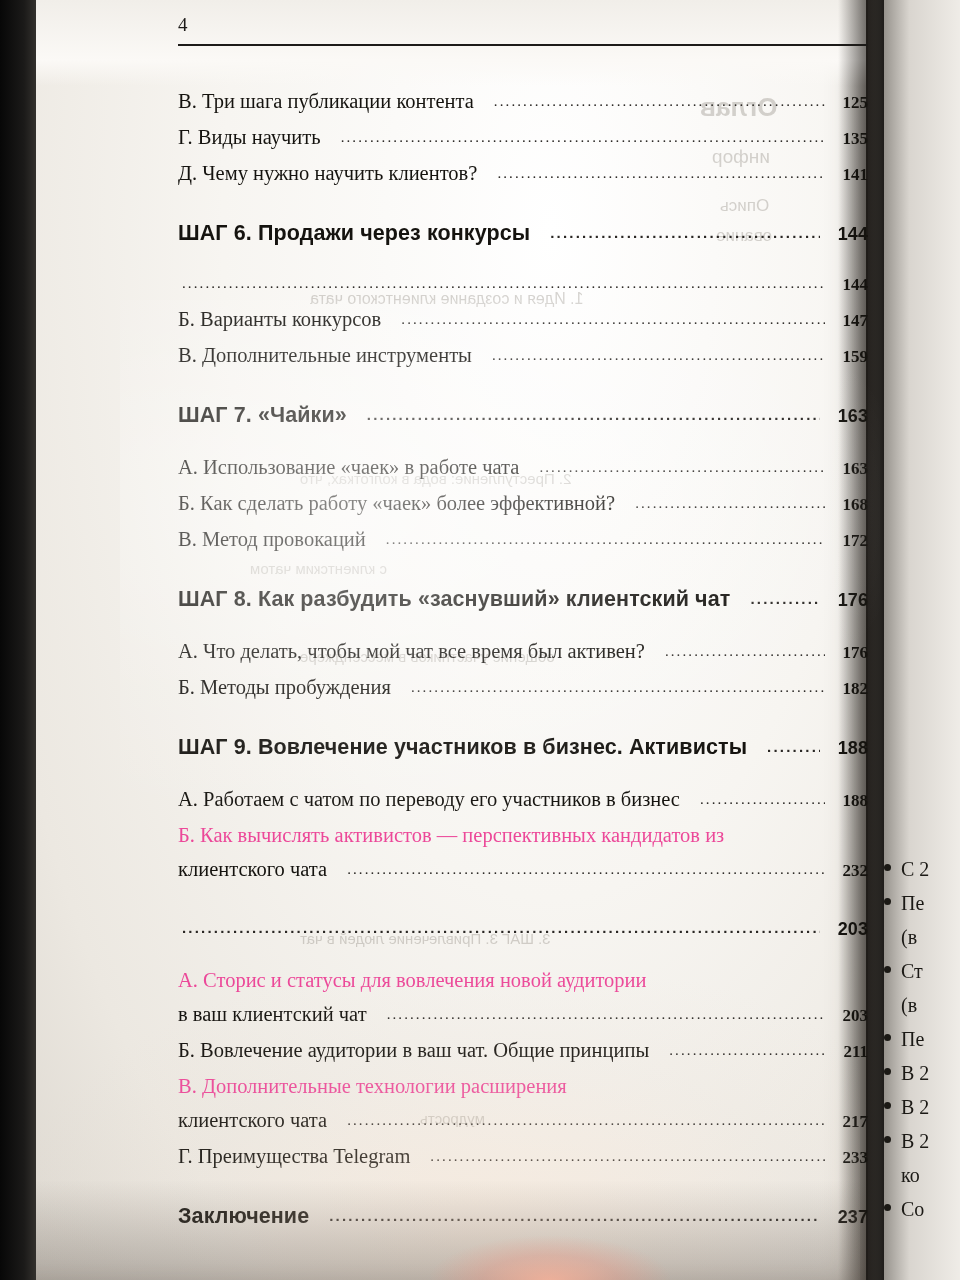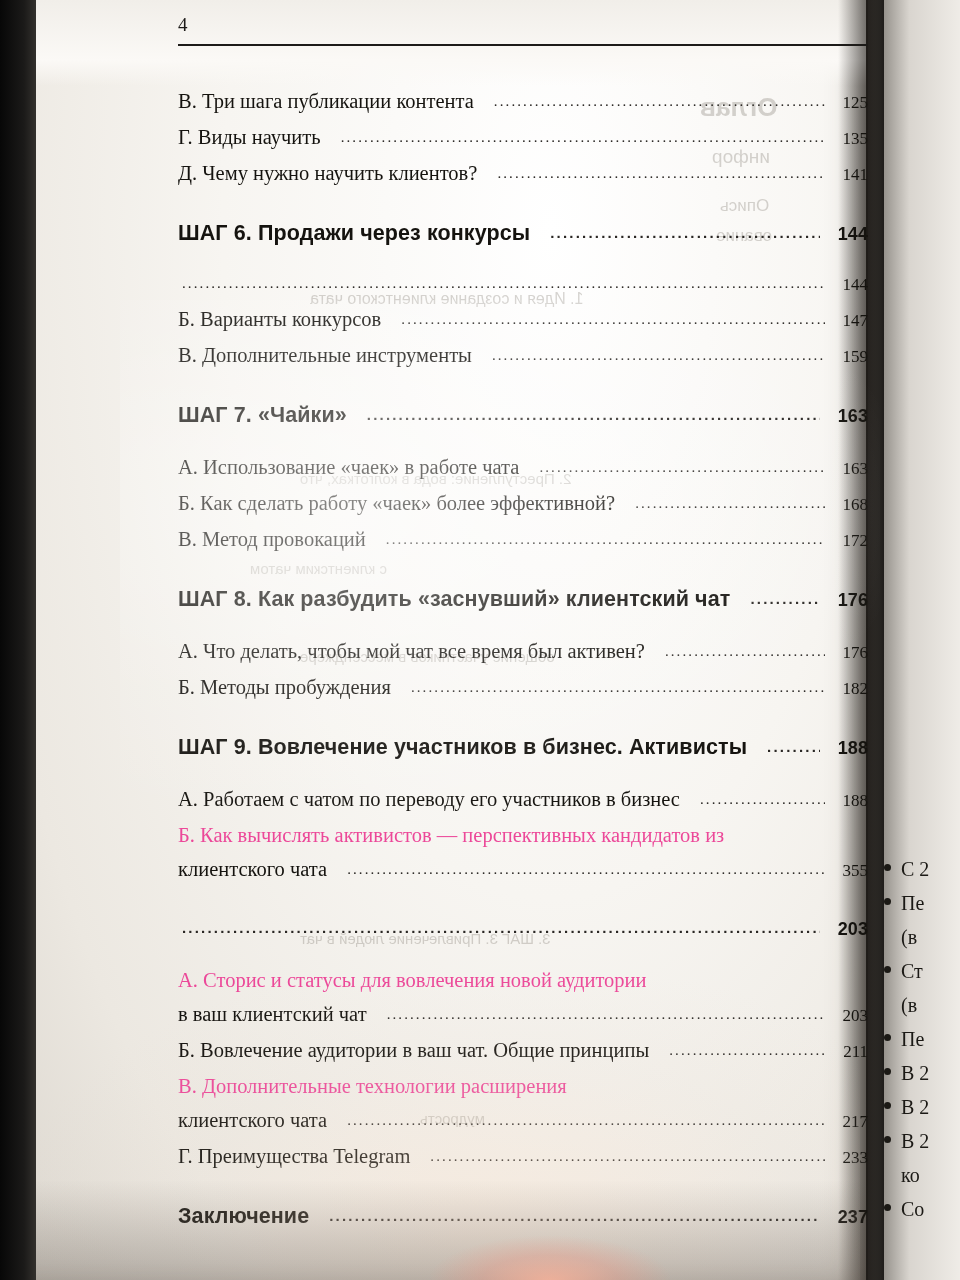--- a/index.html
+++ b/index.html
@@ -125,20 +125,21 @@
     overflow: hidden;
     white-space: nowrap;
     color: #2a2724;
     letter-spacing: 2.1px;
     font-size: 15px;
     transform: translateY(-2px);
   }
   .entry .pg {
     white-space: nowrap;
     font-size: 17px;
+    font-weight: bold;
   }
 
   .sub {
     font-family: "Liberation Serif", serif;
     font-size: 20.5px;
     line-height: 34px;
   }
   .sub .pg { font-size: 17px; }
 
   .head {
@@ -284,21 +285,21 @@
       <div class="gap-s"></div>
       <div class="entry sub">
         <span class="txt">А. Работаем с чатом по переводу его участников в бизнес</span>
         <span class="dots">................................................................................................................................................................</span>
         <span class="pg">188</span>
       </div>
       <div class="wrapline">Б. Как вычислять активистов — перспективных кандидатов из</div>
       <div class="entry sub">
         <span class="txt">клиентского чата</span>
         <span class="dots">................................................................................................................................................................</span>
-        <span class="pg">355</span>
+        <span class="pg">232</span>
       </div>
       <div class="gap-m"></div>
       <div class="entry head">
         <span class="dots">................................................................................................................................................................</span>
         <span class="pg">203</span>
       </div>
       <div class="gap-s"></div>
       <div class="wrapline">А. Сторис и статусы для вовлечения новой аудитории</div>
       <div class="entry sub">
         <span class="txt">в ваш клиентский чат</span>

